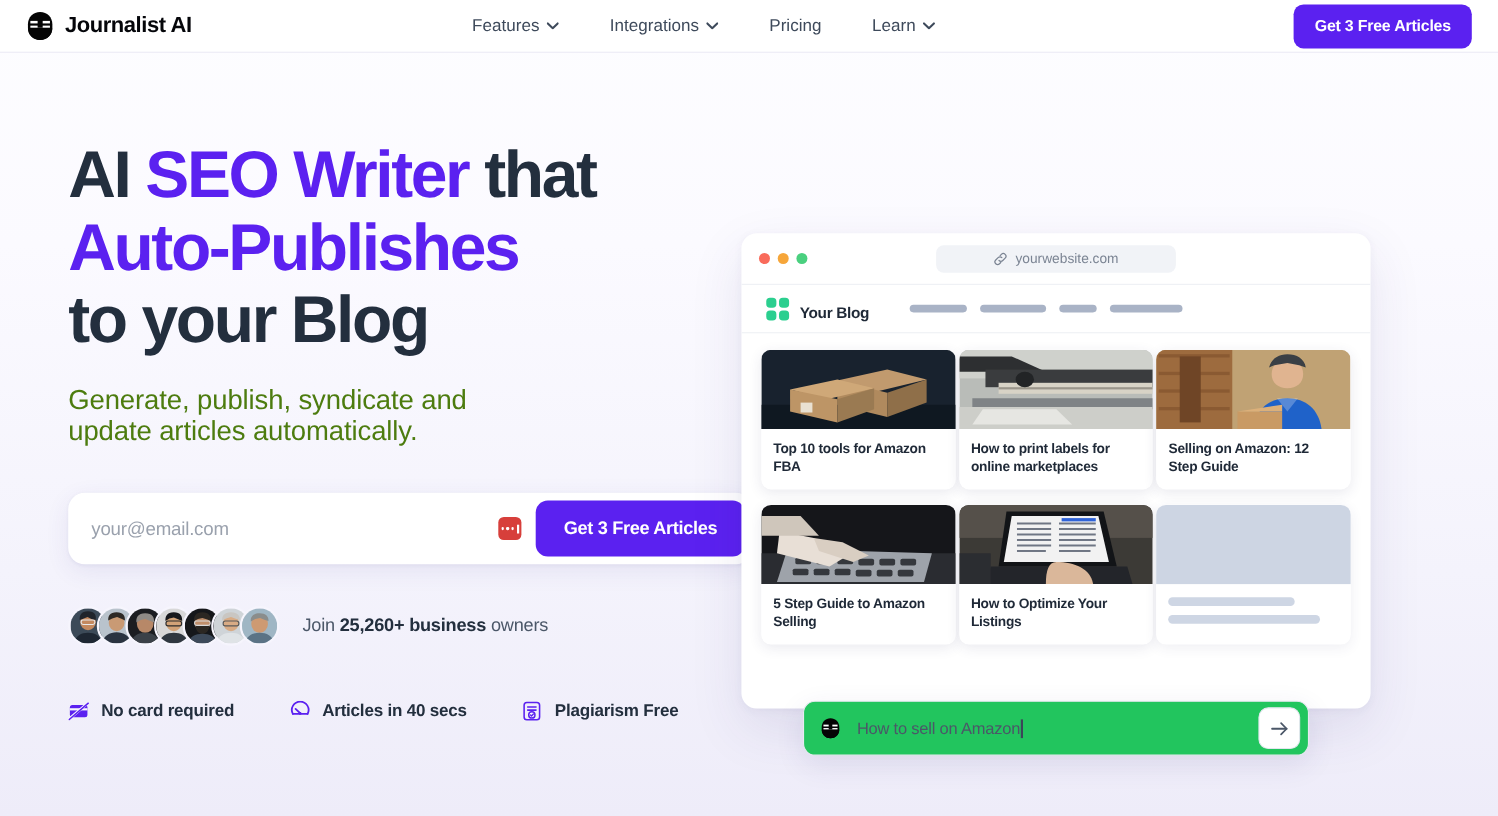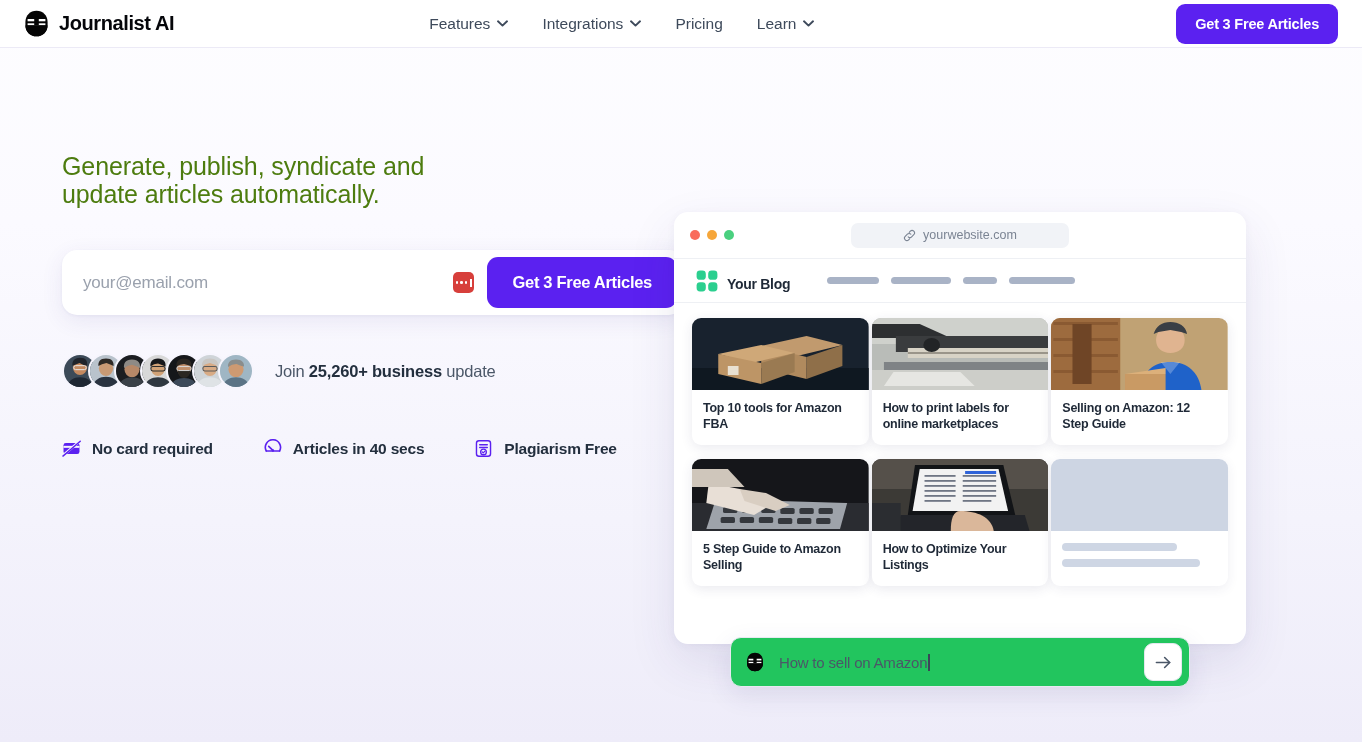--- a/index.html
+++ b/index.html
@@ -43,21 +43,21 @@
   .brand-name {
     font-size: 20px;
     font-weight: 700;
     letter-spacing: -0.4px;
     color: #05060a;
   }
 
   .nav {
     display: flex;
     align-items: flex-end;
-    gap: 34px;
+    gap: 46px;
     margin-left: 255px;
   }
   .nav-item {
     display: flex;
     align-items: center;
     gap: 7px;
     font-size: 15.5px;
     color: #3e4a5b;
     cursor: pointer;
     white-space: nowrap;
@@ -405,20 +405,25 @@
     </div>
   </nav>
 
   <button class="cta-top">Get 3 Free Articles</button>
 </div>
 
 <div class="stage">
 
   <div class="left">
 
+    <h1 class="headline">
+      <span>AI </span><span class="hl-accent">SEO Writer</span><span> that</span><br>
+      <span class="hl-accent">Auto-Publishes</span><br>
+      <span>to your Blog</span>
+    </h1>
 
     <p class="subhead">Generate, publish, syndicate and update articles automatically.</p>
 
     <div class="form-shell">
       <input class="email-input" type="text" placeholder="your@email.com" style="">
       <div class="pw-icon">
         <i></i>
           <i></i>
           <i></i>
           <b></b>
@@ -484,21 +489,21 @@
         <div class="avatar">
           <svg class="sk" viewBox="0 0 36 36">
               <rect width="36" height="36" fill="#9fb6c4"></rect>
               <ellipse cx="18" cy="16" rx="8.5" ry="9" fill="#ce9a72"></ellipse>
               <path d="M18 5c-7 0-9.5 4-9 8.5l4.5-2.5 5-1 5 2 3.5 1C27.5 9 25 5 18 5z" fill="#8a8d8c"></path>
               <path d="M3 36c1.5-8 8-11 15-11s13.5 3 15 11z" fill="#5b7385"></path>
             </svg>
         </div>
       </div>
       <div class="social-text">
-        <span>Join </span><b>25,260+ business</b><span> update</span>
+        <span>Join </span><b>25,260+ business</b><span> owners</span>
       </div>
     </div>
 
     <div class="badges">
 
       <div class="badge">
         <svg width="19" height="19" viewBox="0 0 20 20">
           <rect x="1.6" y="4.2" width="16.8" height="11.6" rx="2.4" fill="#5b21f0"></rect>
           <rect x="1.6" y="7.2" width="16.8" height="2.1" fill="#f6f5fd"></rect>
           <path d="M1.0 17.4L18.6 2.4" stroke="#f6f5fd" stroke-width="2.6" stroke-linecap="round"></path>

